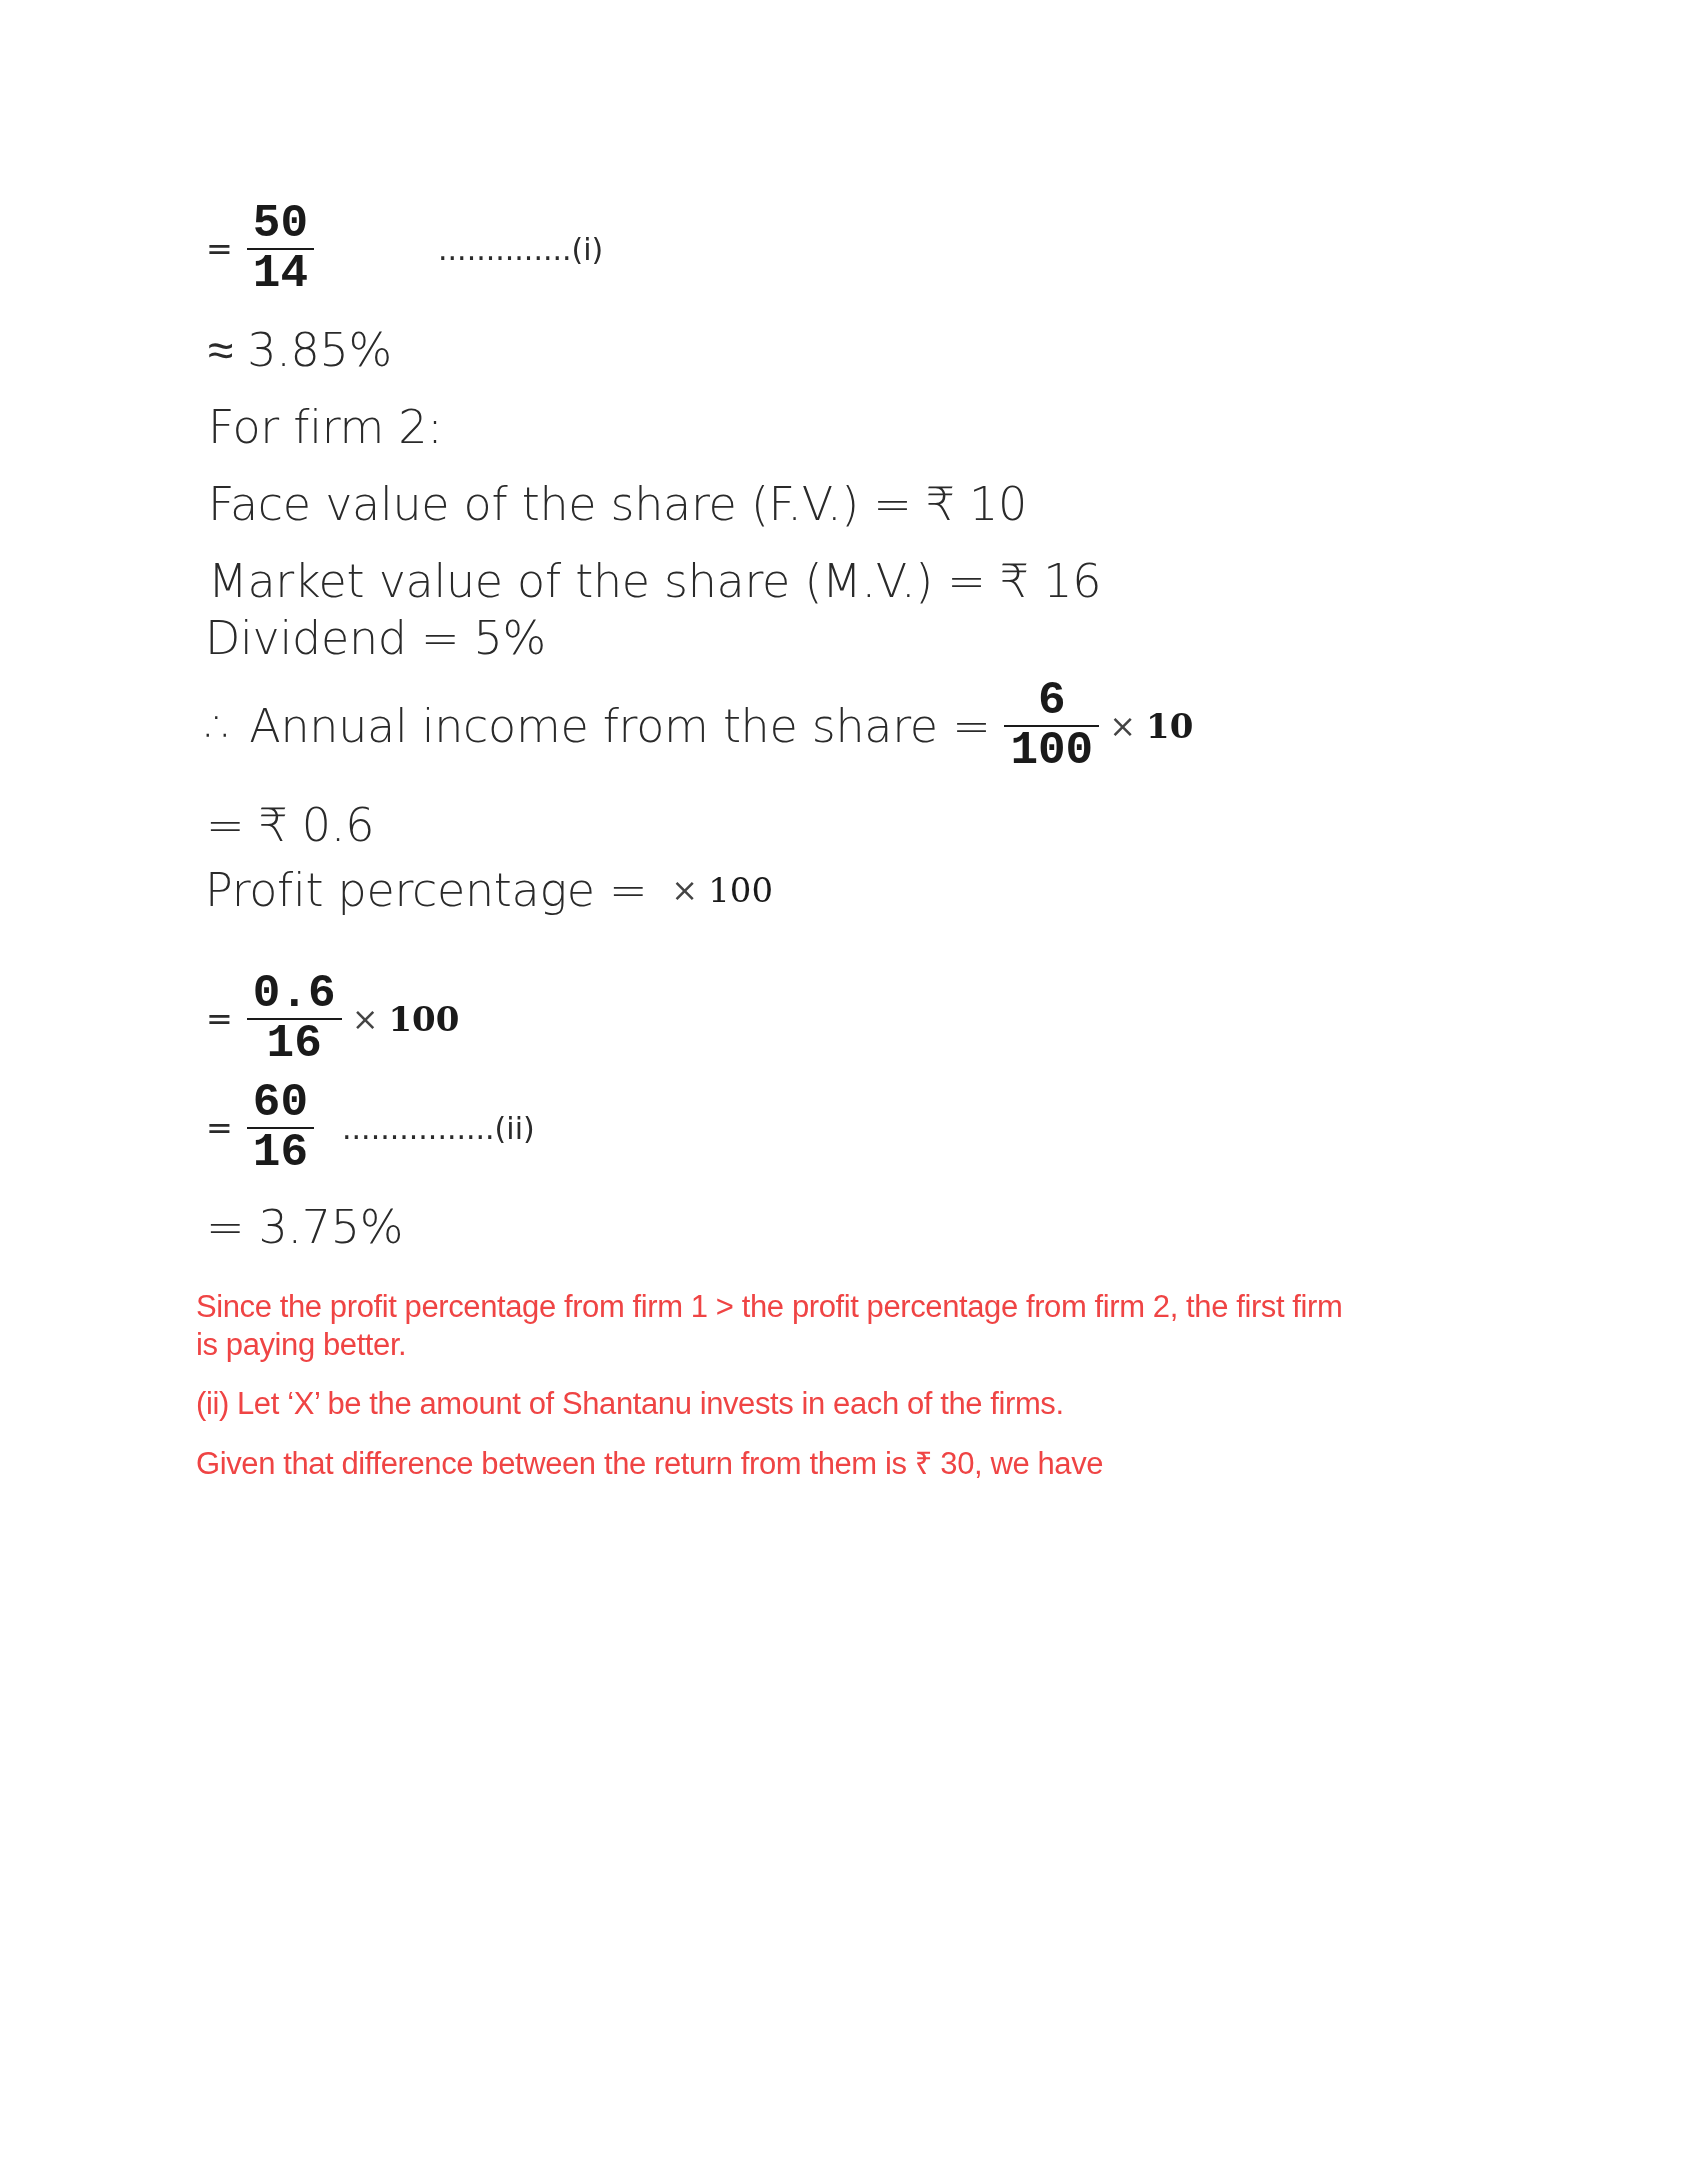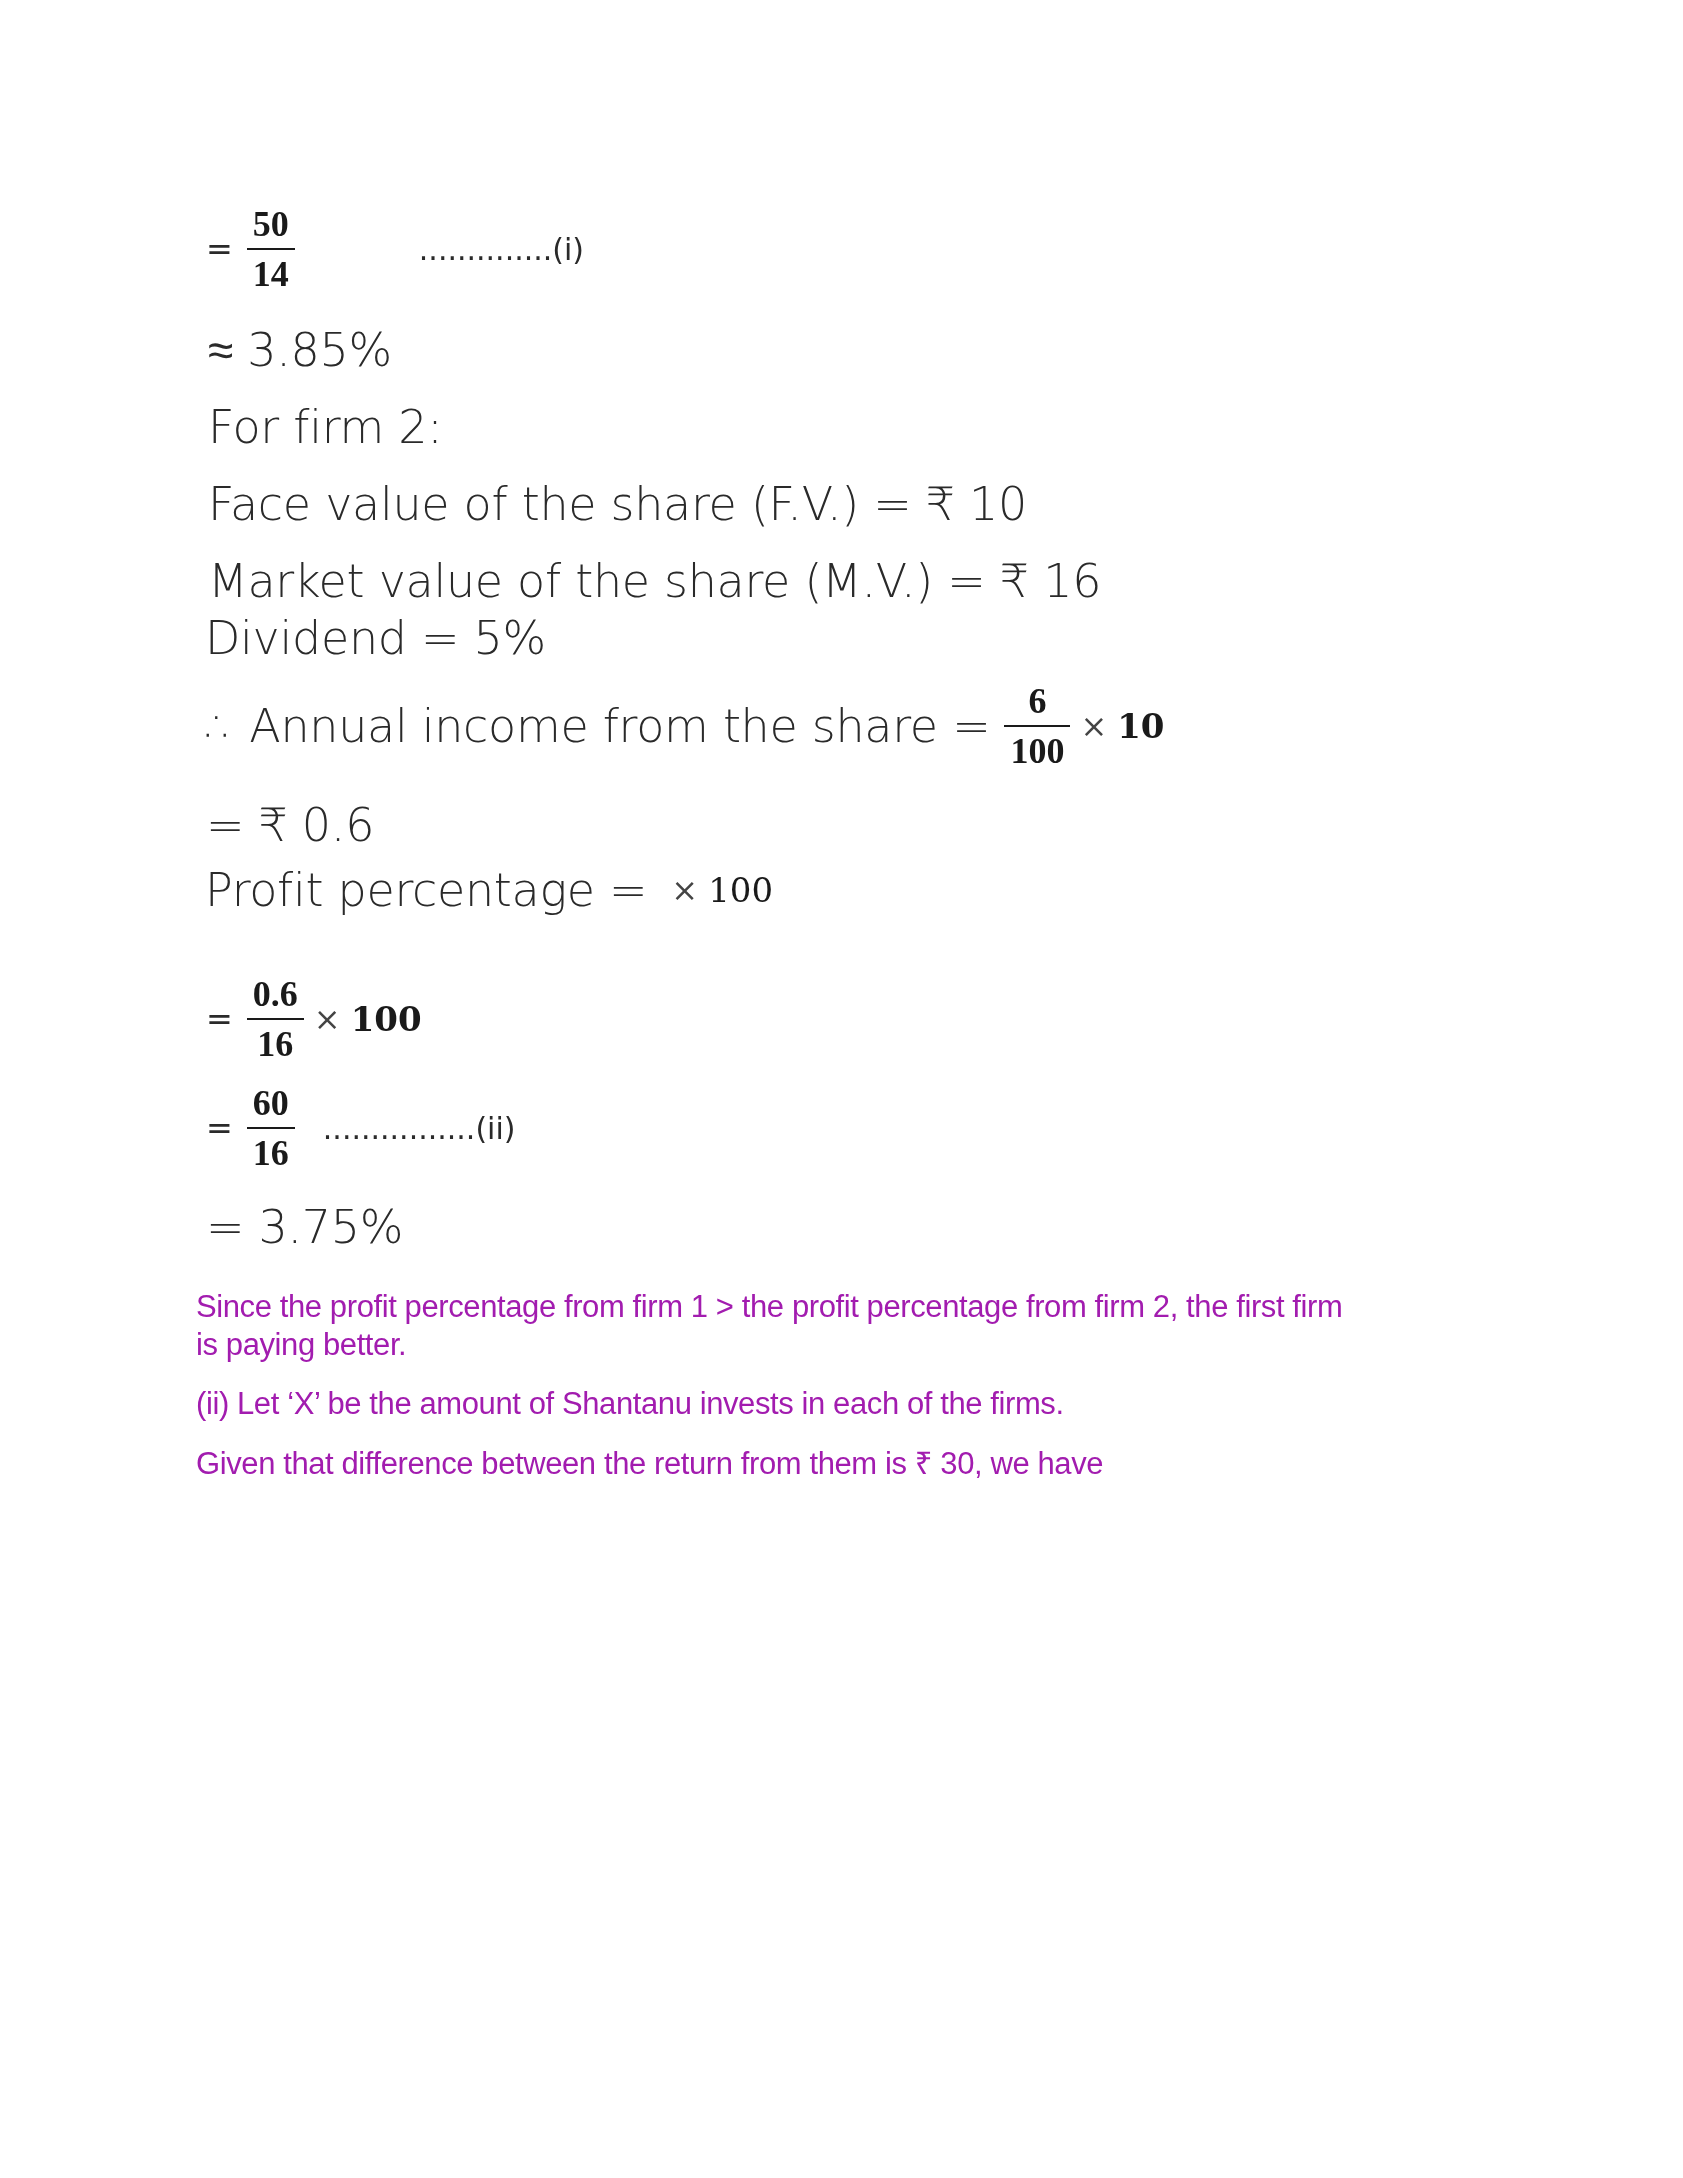--- a/index.html
+++ b/index.html
@@ -2,25 +2,25 @@
 <html><head>
 <meta charset="utf-8">
 <style>
   html, body { margin: 0; padding: 0; background: #ffffff; }
   body { width: 1683px; height: 2178px; position: relative; overflow: hidden; color: #1a1a1a; }
   .abs { position: absolute; white-space: nowrap; }
   .sans { font-family: "DejaVu Sans", sans-serif; font-size: 46px; color: #2a2a2a; font-weight: 300; letter-spacing: -0.3px; }
   .serif { font-family: "DejaVu Serif", serif; font-size: 34px; color: #1a1a1a; font-weight: bold; }
   .eq { font-family: "DejaVu Sans", sans-serif; font-size: 32px; color: #2a2a2a; }
   .frac { display: inline-flex; flex-direction: column; align-items: center; vertical-align: middle; }
-  .frac .num, .frac .den { font-family: Liberation Serif, serif; font-weight: bold; font-size: 36px; line-height: 48px; padding: 0 6px; }
+  .frac .num, .frac .den { font-family: Liberation Mono, monospace; font-weight: bold; font-size: 46px; line-height: 48px; padding: 0 6px; }
   .frac .bar { height: 2px; background: #1a1a1a; align-self: stretch; }
   .times { font-family: "DejaVu Serif", serif; font-size: 32px; color: #444; margin: 0 10px; }
   .dots { font-family: "DejaVu Sans", sans-serif; font-size: 30px; color: #2a2a2a; letter-spacing: 0; }
-  .para { font-family: "Liberation Sans", sans-serif; font-size: 31px; color: #a21caf; letter-spacing: -0.4px; }
+  .para { font-family: "Liberation Sans", sans-serif; font-size: 31px; color: #ef4444; letter-spacing: -0.4px; }
   .row { display: flex; align-items: center; }
 </style>
 </head>
 <body>
 
 <div class="abs row" style="left:206px; top:200px;">
   <span class="eq" style="margin-right:14px;">=</span>
   <span class="frac">
     <span class="num">50</span>
     <span class="bar"></span>

